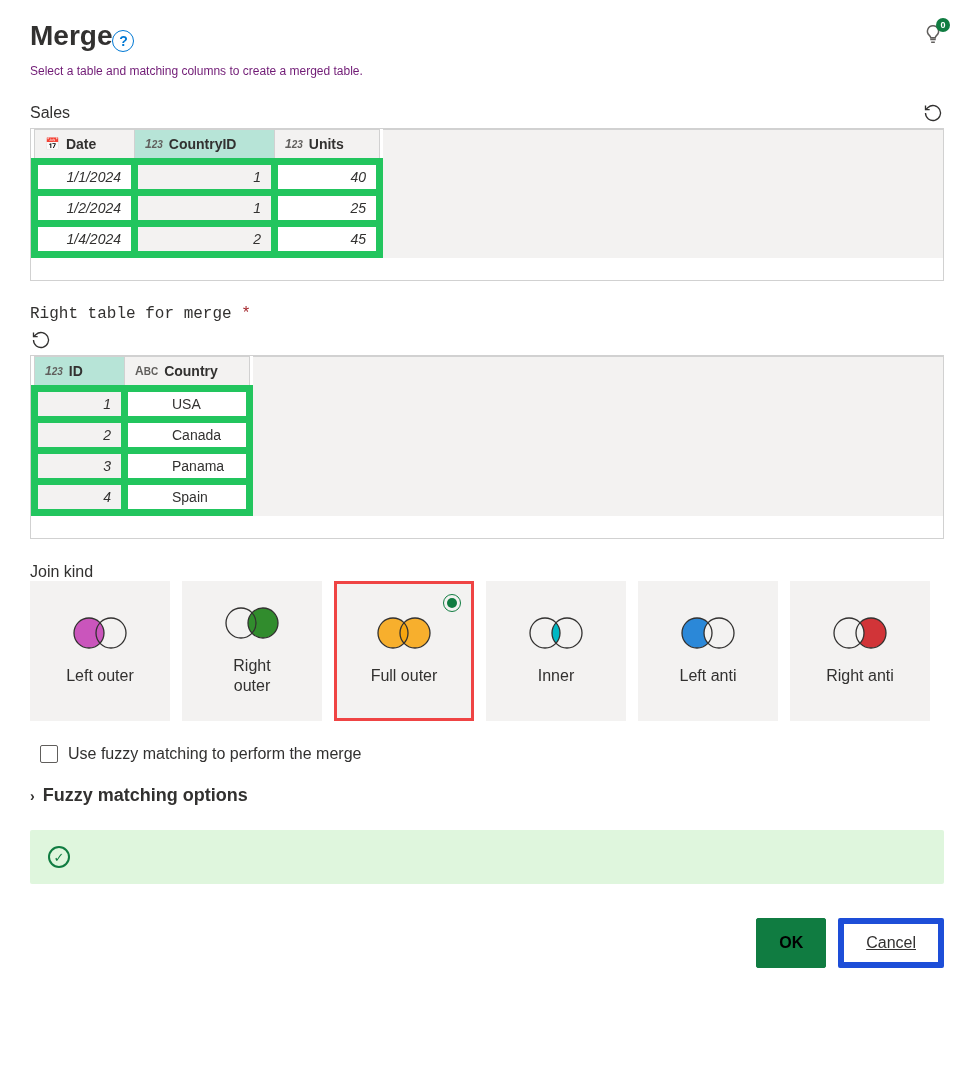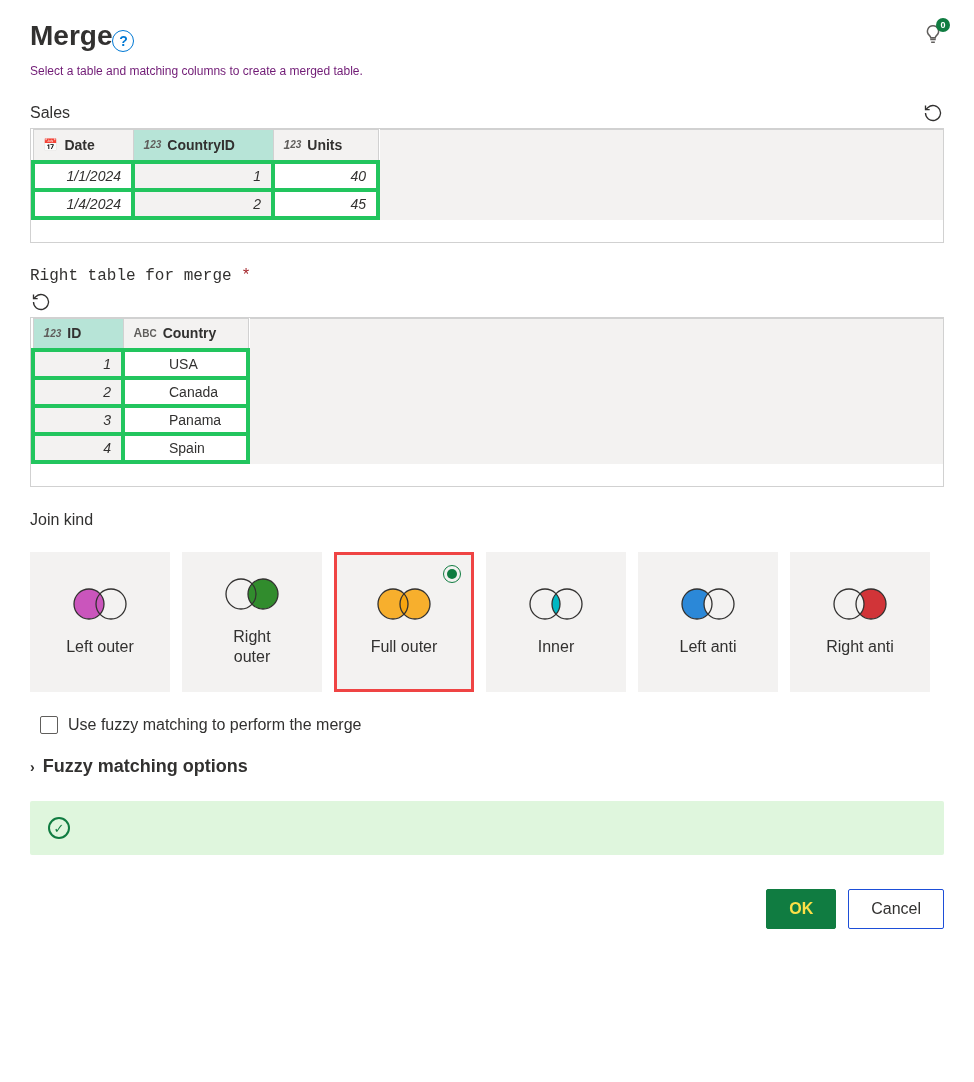--- a/index.html
+++ b/index.html
@@ -24,33 +24,33 @@
     .refresh-icon { cursor: pointer; width: 22px; height: 22px; display:flex; align-items:center; justify-content:center; }
     .refresh-icon svg { width: 20px; height: 20px; }
 
     .preview-table-wrapper { border: 1px solid #d1d1d1; margin-bottom: 24px; }
     table.preview { border-collapse: collapse; font-size: 14px; }
     table.preview th { background: #f3f2f1; border: 1px solid #d1d1d1; padding: 6px 10px; text-align: left; font-weight: 600; height: 32px; }
     table.preview th.selected { background: #b7e4d7; }
     table.preview th .th-inner { display: flex; align-items: center; gap: 6px; }
     .type-icon { font-size: 12px; color: #605e5c; display: inline-flex; align-items: center; }
     .type-num { font-style: italic; }
-    table.preview td { border: 4px solid #22c55e; padding: 4px 10px; height: 26px; font-style: italic; color: #323130; margin-top: 32px; }
+    table.preview td { border: 7px solid #22c55e; padding: 4px 10px; height: 26px; font-style: italic; color: #323130; margin-top: 32px; }
     table.preview td.num { text-align: right; }
     table.preview td.txt { text-align: left; font-style: normal; padding-left: 44px; }
     table.preview td.selcol { background: #f3f2f1; }
     .tbl-full-row { display:flex; }
     .tbl-fill { flex:1; border-top:1px solid #d1d1d1; background:#f3f2f1; }
 
     .field-label { font-size: 16px; margin-bottom: 6px; font-family: Liberation Mono, monospace; }
     .req { color: #a4262c; }
     .dropdown { display:flex; align-items:center; justify-content:space-between; border:1px solid #605e5c; border-radius:2px; padding:6px 12px; width:450px; font-size:16px; cursor:pointer; margin-bottom: 4px; }
     .chevron { font-size:12px; color:#605e5c; }
 
-    .section-label { font-size: 16px; margin-top: 8px; margin-bottom: 23px; }
+    .section-label { font-size: 16px; margin-top: 8px; margin-bottom: 0; }
     .join-row { display:flex; gap:12px; margin-bottom: 24px; }
     .join-card { width: 140px; height: 140px; background:#f3f2f1; display:flex; flex-direction:column; align-items:center; justify-content:center; gap:16px; position:relative; cursor:pointer; border:1px solid transparent; }
     .join-card.selected { border:3px solid #ef4444; }
     .join-card .radio { position:absolute; top:10px; right:10px; width:18px; height:18px; border:1.5px solid #605e5c; border-radius:50%; display:none; }
     .join-card.selected .radio { display:flex; align-items:center; justify-content:center; border-color:#107c41; }
     .join-card.selected .radio::after { content:""; width:10px; height:10px; background:#107c41; border-radius:50%; }
     .join-name { font-size: 16px; color:#323130; text-align:center; line-height:1.25; }
     .venn { width:56px; height:34px; position:relative; }
     .venn svg { width:56px; height:34px; overflow:visible; }
 
@@ -58,22 +58,22 @@
     .checkbox { width:18px; height:18px; border:1px solid #605e5c; border-radius:2px; cursor:pointer; }
 
     .collapsible { display:flex; align-items:center; gap:8px; font-size:18px; font-weight:600; cursor:pointer; margin-bottom:24px; }
     .chev-right { font-size:14px; }
 
     .status { background:#dff6dd; border-radius:2px; padding:16px 18px; display:flex; align-items:center; gap:16px; font-size:17px; margin-bottom:34px; }
     .status-icon { width:22px; height:22px; border:2px solid #107c41; border-radius:50%; display:flex; align-items:center; justify-content:center; color:#107c41; font-size:13px; }
 
     .btn-row { display:flex; justify-content:flex-end; gap:12px; }
     .btn { padding:10px 22px; font-size:16px; border-radius:2px; cursor:pointer; }
-    .btn-primary { background:#107c41; color:#fde047; border:1px solid #107c41; font-weight:600; }
-    .btn-secondary { background:#fff; color:#323130; border:1px solid #1d4ed8; }
+    .btn-primary { background:#107c41; color:#000000; border:1px solid #107c41; font-weight:600; }
+    .btn-secondary { background:#fff; color:#323130; border:6px solid #1d4ed8;text-decoration:underline; }
   </style>
 </head>
 <body>
 
 <div class="header-row">
   <div class="title-group">
     <h1>Merge</h1>
     <div class="help-icon">?</div>
   </div>
   <div class="lightbulb">
@@ -118,20 +118,25 @@
                 <span>Units</span>
               </div>
             </th>
           </tr>
           <tr>
             <td class="num">1/1/2024</td>
             <td class="num selcol">1</td>
             <td class="num">40</td>
           </tr>
           <tr>
+            <td class="num">1/2/2024</td>
+            <td class="num selcol">1</td>
+            <td class="num">25</td>
+          </tr>
+          <tr>
             <td class="num">1/4/2024</td>
             <td class="num selcol">2</td>
             <td class="num">45</td>
           </tr>
         </tbody>
       </table>
     <div class="tbl-fill"></div>
   </div>
   <div style="height:22px;"></div>
 </div>

